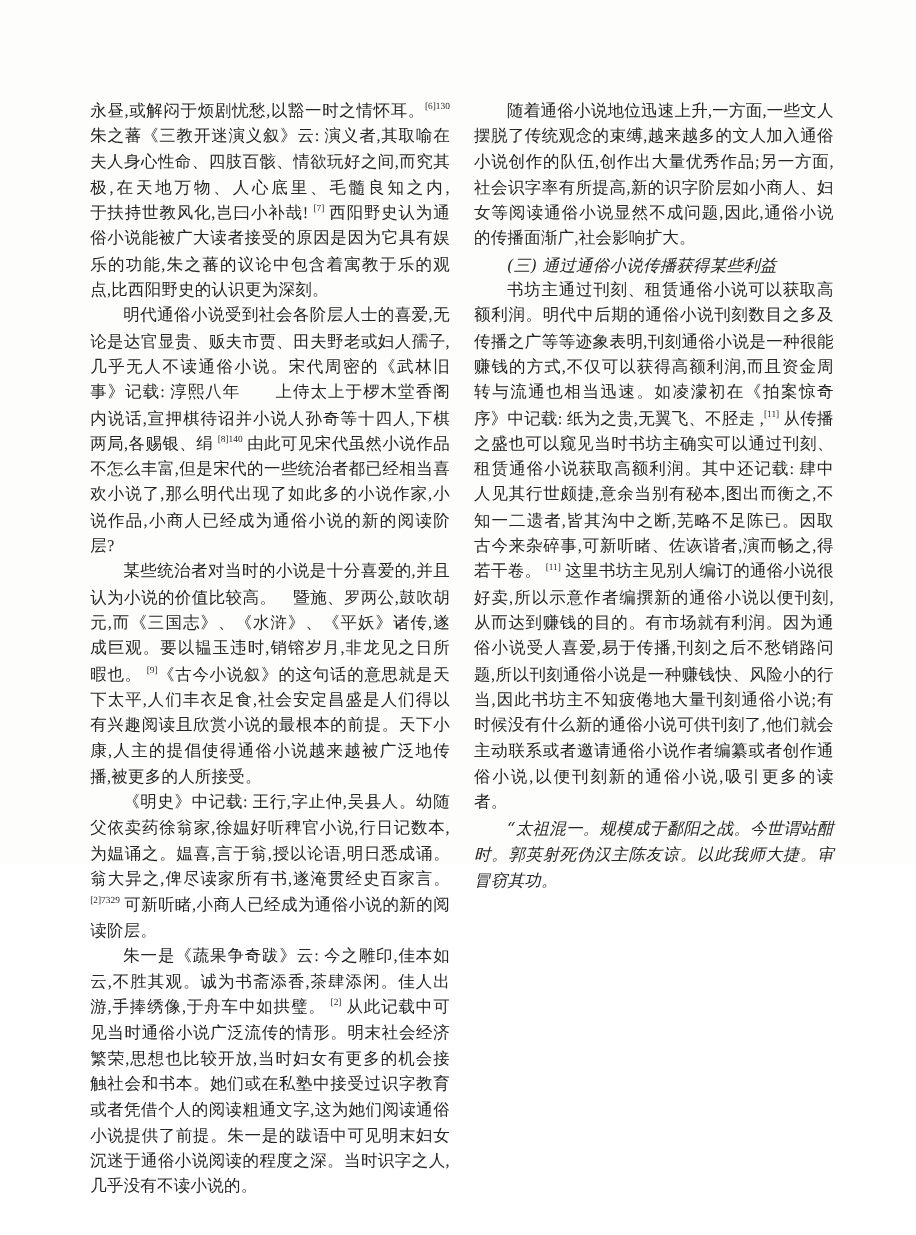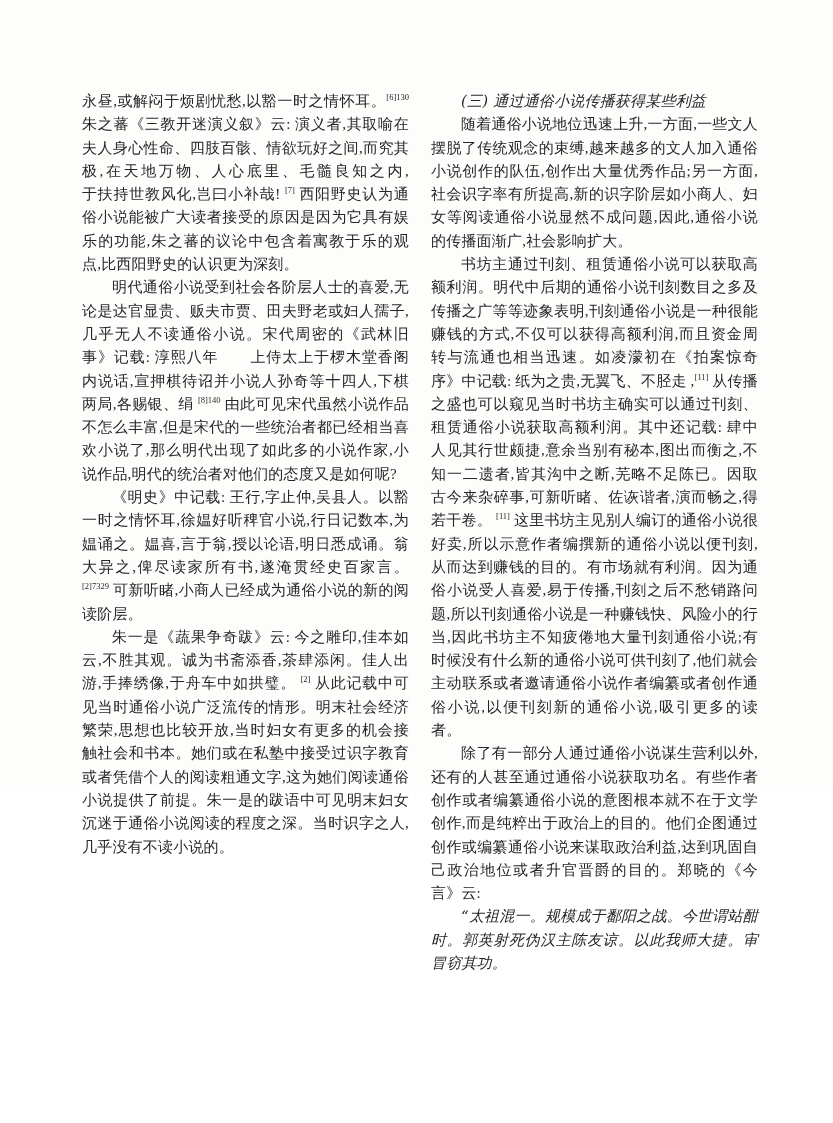--- a/index.html
+++ b/index.html
@@ -53,26 +53,26 @@
     letter-spacing: 0;
   }
 </style>
 </head>
 <body>
 
 <div class="page">
   <div class="columns">
     <div class="col">
         <p class="para no-indent"><span>永昼,或解闷于烦剧忧愁,以豁一时之情怀耳。</span><sup class="cite">[6]130</sup><span> 朱之蕃《三教开迷演义叙》云: 演义者,其取喻在夫人身心性命、四肢百骸、情欲玩好之间,而究其极,在天地万物、人心底里、毛髓良知之内,　　　于扶持世教风化,岂曰小补哉! </span><sup class="cite">[7]</sup><span> 西阳野史认为通俗小说能被广大读者接受的原因是因为它具有娱乐的功能,朱之蕃的议论中包含着寓教于乐的观点,比西阳野史的认识更为深刻。</span></p>
-        <p class="para"><span>明代通俗小说受到社会各阶层人士的喜爱,无论是达官显贵、贩夫市贾、田夫野老或妇人孺子,几乎无人不读通俗小说。宋代周密的《武林旧事》记载: 淳熙八年　　上侍太上于椤木堂香阁内说话,宣押棋待诏并小说人孙奇等十四人,下棋两局,各赐银、绢 </span><sup class="cite">[8]140</sup><span> 由此可见宋代虽然小说作品不怎么丰富,但是宋代的一些统治者都已经相当喜欢小说了,那么明代出现了如此多的小说作家,小说作品,明代的统治者对他们的态度又是如何呢?</span></p>
-        <p class="para"><span>《明史》中记载: 王行,字止仲,吴县人。以豁一时之情怀耳,徐媪好听稗官小说,行日记数本,为媪诵之。媪喜,言于翁,授以论语,明日悉成诵。翁大异之,俾尽读家所有书,遂淹贯经史百家言。 </span><sup class="cite">[2]7329</sup><span> 可新听睹,小商人已经成为通俗小说的新的阅读阶层。</span></p>
+        <p class="para"><span>明代通俗小说受到社会各阶层人士的喜爱,无论是达官显贵、贩夫市贾、田夫野老或妇人孺子,几乎无人不读通俗小说。宋代周密的《武林旧事》记载: 淳熙八年　　上侍太上于椤木堂香阁内说话,宣押棋待诏并小说人孙奇等十四人,下棋两局,各赐银、绢 </span><sup class="cite">[8]140</sup><span> 由此可见宋代虽然小说作品不怎么丰富,但是宋代的一些统治者都已经相当喜欢小说了,那么明代出现了如此多的小说作家,小说作品,小商人已经成为通俗小说的新的阅读阶层?</span></p>
+        <p class="para"><span>某些统治者对当时的小说是十分喜爱的,并且认为小说的价值比较高。　暨施、罗两公,鼓吹胡元,而《三国志》、《水浒》、《平妖》诸传,遂成巨观。要以韫玉违时,销镕岁月,非龙见之日所暇也。 </span><sup class="cite">[9]</sup><span>《古今小说叙》的这句话的意思就是天下太平,人们丰衣足食,社会安定昌盛是人们得以有兴趣阅读且欣赏小说的最根本的前提。天下小康,人主的提倡使得通俗小说越来越被广泛地传播,被更多的人所接受。</span></p>
+        <p class="para"><span>《明史》中记载: 王行,字止仲,吴县人。幼随父依卖药徐翁家,徐媪好听稗官小说,行日记数本,为媪诵之。媪喜,言于翁,授以论语,明日悉成诵。翁大异之,俾尽读家所有书,遂淹贯经史百家言。 </span><sup class="cite">[2]7329</sup><span> 可新听睹,小商人已经成为通俗小说的新的阅读阶层。</span></p>
         <p class="para"><span>朱一是《蔬果争奇跋》云: 今之雕印,佳本如云,不胜其观。诚为书斋添香,茶肆添闲。佳人出游,手捧绣像,于舟车中如拱璧。 </span><sup class="cite">[2]</sup><span> 从此记载中可见当时通俗小说广泛流传的情形。明末社会经济繁荣,思想也比较开放,当时妇女有更多的机会接触社会和书本。她们或在私塾中接受过识字教育或者凭借个人的阅读粗通文字,这为她们阅读通俗小说提供了前提。朱一是的跋语中可见明末妇女沉迷于通俗小说阅读的程度之深。当时识字之人,几乎没有不读小说的。</span></p>
       </div>
     <div class="col">
+        <p class="para"><span>随着通俗小说地位迅速上升,一方面,一些文人摆脱了传统观念的束缚,越来越多的文人加入通俗小说创作的队伍,创作出大量优秀作品;另一方面,社会识字率有所提高,新的识字阶层如小商人、妇女等阅读通俗小说显然不成问题,因此,通俗小说的传播面渐广,社会影响扩大。</span></p>
         <p class="para kai"><span>(三) 通过通俗小说传播获得某些利益</span></p>
-        <p class="para"><span>随着通俗小说地位迅速上升,一方面,一些文人摆脱了传统观念的束缚,越来越多的文人加入通俗小说创作的队伍,创作出大量优秀作品;另一方面,社会识字率有所提高,新的识字阶层如小商人、妇女等阅读通俗小说显然不成问题,因此,通俗小说的传播面渐广,社会影响扩大。</span></p>
         <p class="para"><span>书坊主通过刊刻、租赁通俗小说可以获取高额利润。明代中后期的通俗小说刊刻数目之多及传播之广等等迹象表明,刊刻通俗小说是一种很能赚钱的方式,不仅可以获得高额利润,而且资金周转与流通也相当迅速。如凌濛初在《拍案惊奇序》中记载: 纸为之贵,无翼飞、不胫走 ,</span><sup class="cite">[11]</sup><span> 从传播之盛也可以窥见当时书坊主确实可以通过刊刻、租赁通俗小说获取高额利润。其中还记载: 肆中人见其行世颇捷,意余当别有秘本,图出而衡之,不知一二遗者,皆其沟中之断,芜略不足陈已。因取古今来杂碎事,可新听睹、佐诙谐者,演而畅之,得若干卷。 </span><sup class="cite">[11]</sup><span> 这里书坊主见别人编订的通俗小说很好卖,所以示意作者编撰新的通俗小说以便刊刻,从而达到赚钱的目的。有市场就有利润。因为通俗小说受人喜爱,易于传播,刊刻之后不愁销路问题,所以刊刻通俗小说是一种赚钱快、风险小的行当,因此书坊主不知疲倦地大量刊刻通俗小说;有时候没有什么新的通俗小说可供刊刻了,他们就会主动联系或者邀请通俗小说作者编纂或者创作通俗小说,以便刊刻新的通俗小说,吸引更多的读者。</span></p>
-        <p class="para"><span>除了有一部分人通过通俗小说谋生营利以外,还有的人甚至通过通俗小说获取功名。有些作者创作或者编纂通俗小说的意图根本就不在于文学创作,而是纯粹出于政治上的目的。他们企图通过创作或编纂通俗小说来谋取政治利益,达到巩固自己政治地位或者升官晋爵的目的。郑晓的《今言》云:</span></p>
         <p class="para kai"><span>“太祖混一。规模成于鄱阳之战。今世谓站酣时。郭英射死伪汉主陈友谅。以此我师大捷。审冒窃其功。</span></p>
       </div>
   </div>
 
 </div>
 
 </body></html>

